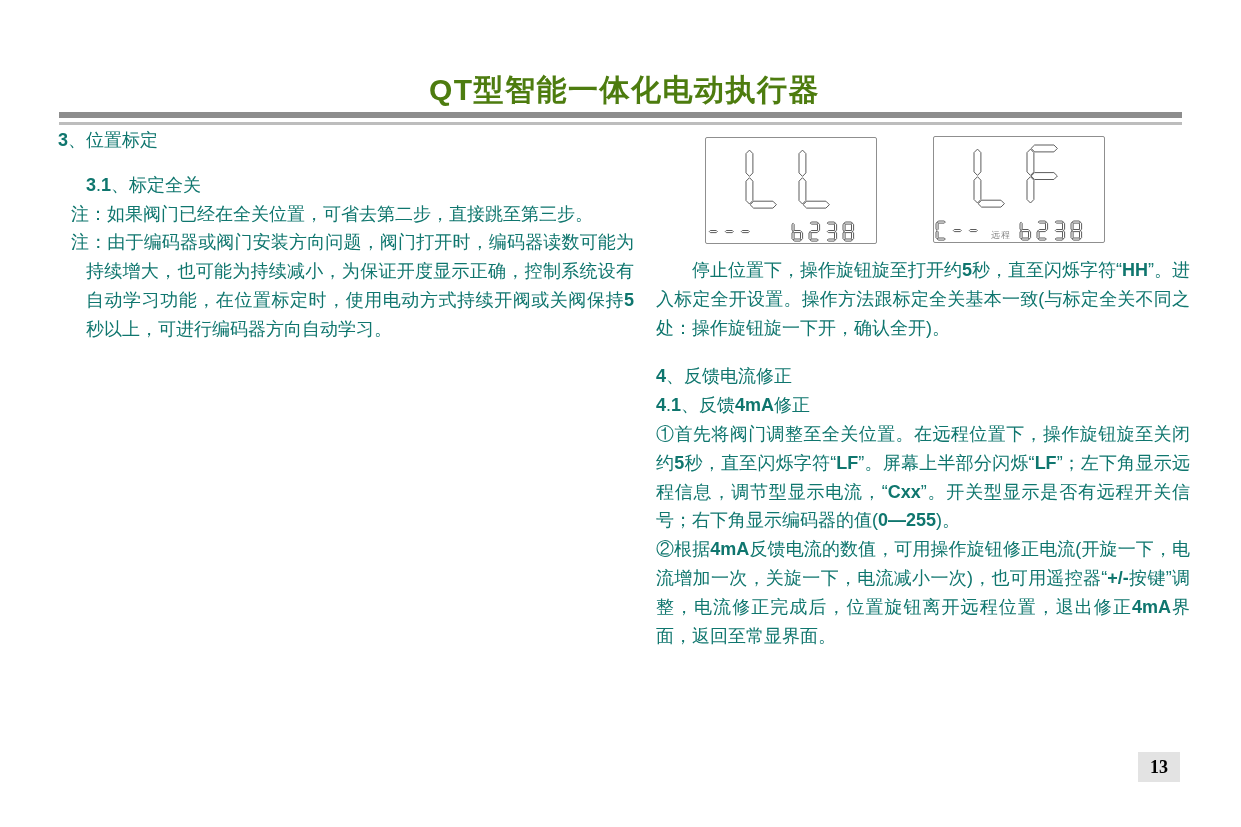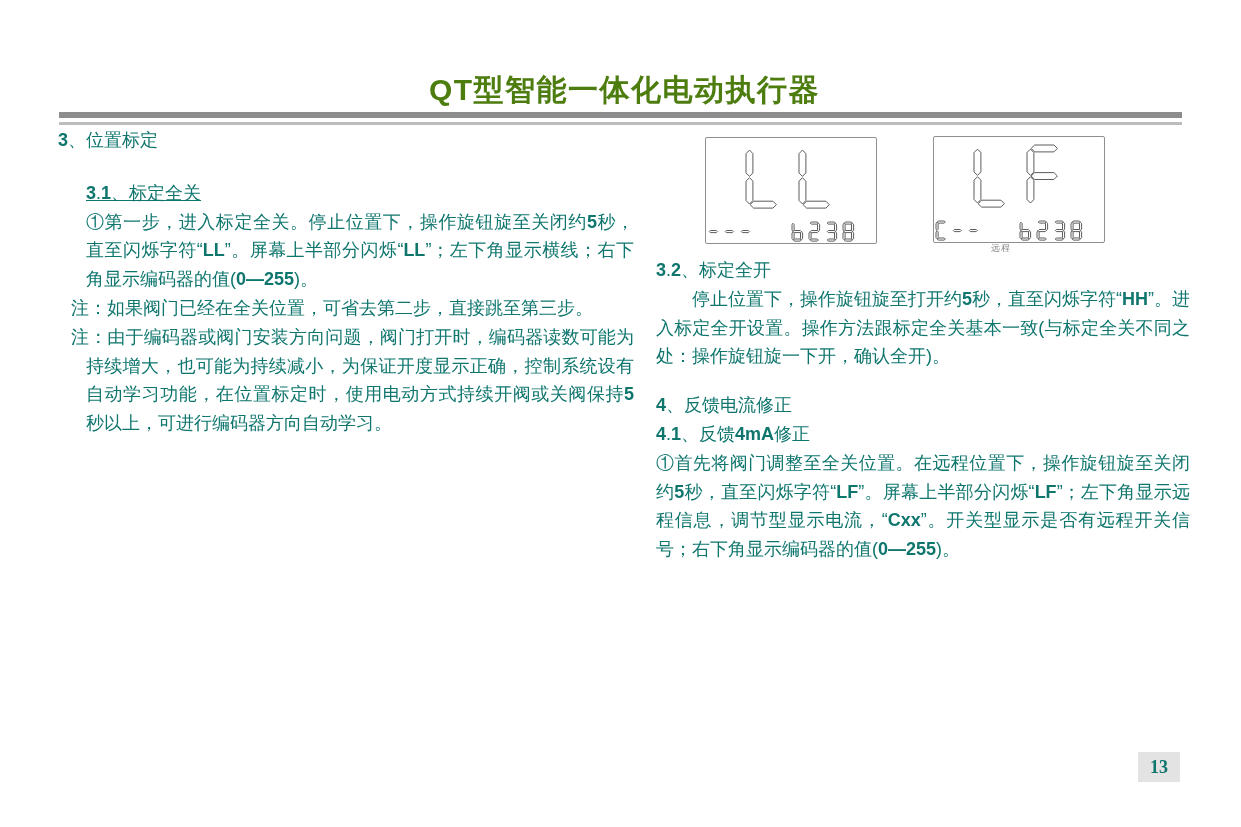--- a/index.html
+++ b/index.html
@@ -16,58 +16,57 @@
   .rule-light { position:absolute; left:59px; top:122px; width:1123px; height:3px; background:#bdbdbd; }
 
   .col-left  { position:absolute; left:58px;  top:126px; width:576px; }
   .col-right { position:absolute; left:656px; top:256px; width:534px; }
 
   p {
     margin:0; font-size:18px; line-height:28.8px; color:#0f766e;
     text-align:justify;
   }
   .block { margin-left:28px; }
-  .mt8 { margin-top:24px;text-decoration:underline; }
+  .mt8 { margin-top:16px; }
   .mt4 { margin-top:20px; }
   .note { text-indent:-15px; }
   .indent-first { text-indent:36px; }
   b { font-weight:bold; }
 
   
   .lcd {
     position:absolute; width:170px; height:105px; background:#fff;
     border:1.5px solid #8f8f8f; border-radius:2px;
   }
   .lcd-1 { left:705px; top:137px; }
   .lcd-2 { left:933px; top:136px; }
   .lcd svg { position:absolute; left:0; top:0; }
   .lcd svg polygon { fill:#ffffff; stroke:#5c5c5c; stroke-width:1; stroke-linejoin:miter; }
   .lcd-tag {
-    position:absolute; left:57px; top:105px; font-size:9px; color:#868686;
+    position:absolute; left:57px; top:92px; font-size:9px; color:#868686;
     letter-spacing:1px; white-space:nowrap;
   }
 
   .page-num {
     position:absolute; left:1138px; top:752px; width:42px; height:30px;
     background:#e3e3e3; display:flex; align-items:center; justify-content:center;
-    font-family:"Liberation Serif", serif; font-size:18px; font-weight:bold; color:#0f766e;
+    font-family:"Liberation Serif", serif; font-size:18px; font-weight:bold; color:#000000;
   }
 </style>
 </head>
 <body>
 
 <h1 class="title">QT型智能一体化电动执行器</h1>
 <div class="rule-dark"></div>
 <div class="rule-light"></div>
 
 <div class="col-left">
   <p class="rich"><b>3</b>、位置标定</p>
   <div class="block">
     <p class="rich mt8"><b>3</b>.<b>1</b>、标定全关</p>
-    <p class="rich">①第一步，进入标定全关。停止位置下，操作旋钮旋至关闭约<b>5</b>秒，直至闪烁字符“<b>LL</b>”。屏幕上半部分闪烁“<b>LL</b>”；左下角显示横线；右下角显示编码器的值(<b>0—255</b>)。</p>
     <p class="rich note">注：如果阀门已经在全关位置，可省去第二步，直接跳至第三步。</p>
     <p class="rich note">注：由于编码器或阀门安装方向问题，阀门打开时，编码器读数可能为持续增大，也可能为持续减小，为保证开度显示正确，控制系统设有自动学习功能，在位置标定时，使用电动方式持续开阀或关阀保持<b>5</b>秒以上，可进行编码器方向自动学习。</p>
   </div>
 </div>
 
 <div class="lcd lcd-1">
   <svg width="170" height="105" viewBox="0 0 170 105">
       <polygon points="43.5,12.1 46.9,15.6 46.9,34.9 43.5,38.4 40.0,34.9 40.0,15.6"></polygon>
       <polygon points="43.5,39.7 46.9,43.2 46.9,62.5 43.5,66.0 40.0,62.5 40.0,43.2"></polygon>
       <polygon points="44.1,66.7 47.6,63.2 66.9,63.2 70.4,66.7 66.9,70.1 47.6,70.1"></polygon>
@@ -137,20 +136,20 @@
       <polygon points="146.5,93.8 147.6,94.8 147.6,100.7 146.5,101.8 145.5,100.7 145.5,94.8"></polygon>
       <polygon points="138.3,102.0 139.3,101.0 145.3,101.0 146.3,102.0 145.3,103.1 139.3,103.1"></polygon>
       <polygon points="138.1,93.8 139.1,94.8 139.1,100.7 138.1,101.8 137.0,100.7 137.0,94.8"></polygon>
       <polygon points="138.1,85.3 139.1,86.3 139.1,92.3 138.1,93.3 137.0,92.3 137.0,86.3"></polygon>
       <polygon points="138.3,93.5 139.3,92.5 145.3,92.5 146.3,93.5 145.3,94.6 139.3,94.6"></polygon>
     </svg>
   <span class="lcd-tag">远程</span>
 </div>
 
 <div class="col-right">
-  <p class="rich"><b>3</b>.<b>2</b>、标定全开</p>
   <p class="rich indent-first">停止位置下，操作旋钮旋至打开约<b>5</b>秒，直至闪烁字符“<b>HH</b>”。进入标定全开设置。操作方法跟标定全关基本一致(与标定全关不同之处：操作旋钮旋一下开，确认全开)。</p>
   <p class="rich mt4"><b>4</b>、反馈电流修正</p>
   <p class="rich"><b>4</b>.<b>1</b>、反馈<b>4mA</b>修正</p>
   <p class="rich">①首先将阀门调整至全关位置。在远程位置下，操作旋钮旋至关闭约<b>5</b>秒，直至闪烁字符“<b>LF</b>”。屏幕上半部分闪烁“<b>LF</b>”；左下角显示远程信息，调节型显示电流，“<b>Cxx</b>”。开关型显示是否有远程开关信号；右下角显示编码器的值(<b>0—255</b>)。</p>
+  <p class="rich">②根据<b>4mA</b>反馈电流的数值，可用操作旋钮修正电流(开旋一下，电流增加一次，关旋一下，电流减小一次)，也可用遥控器“<b>+/-</b>按键”调整，电流修正完成后，位置旋钮离开远程位置，退出修正<b>4mA</b>界面，返回至常显界面。</p>
 </div>
 
 <div class="page-num">13</div>
 
 </body></html>

